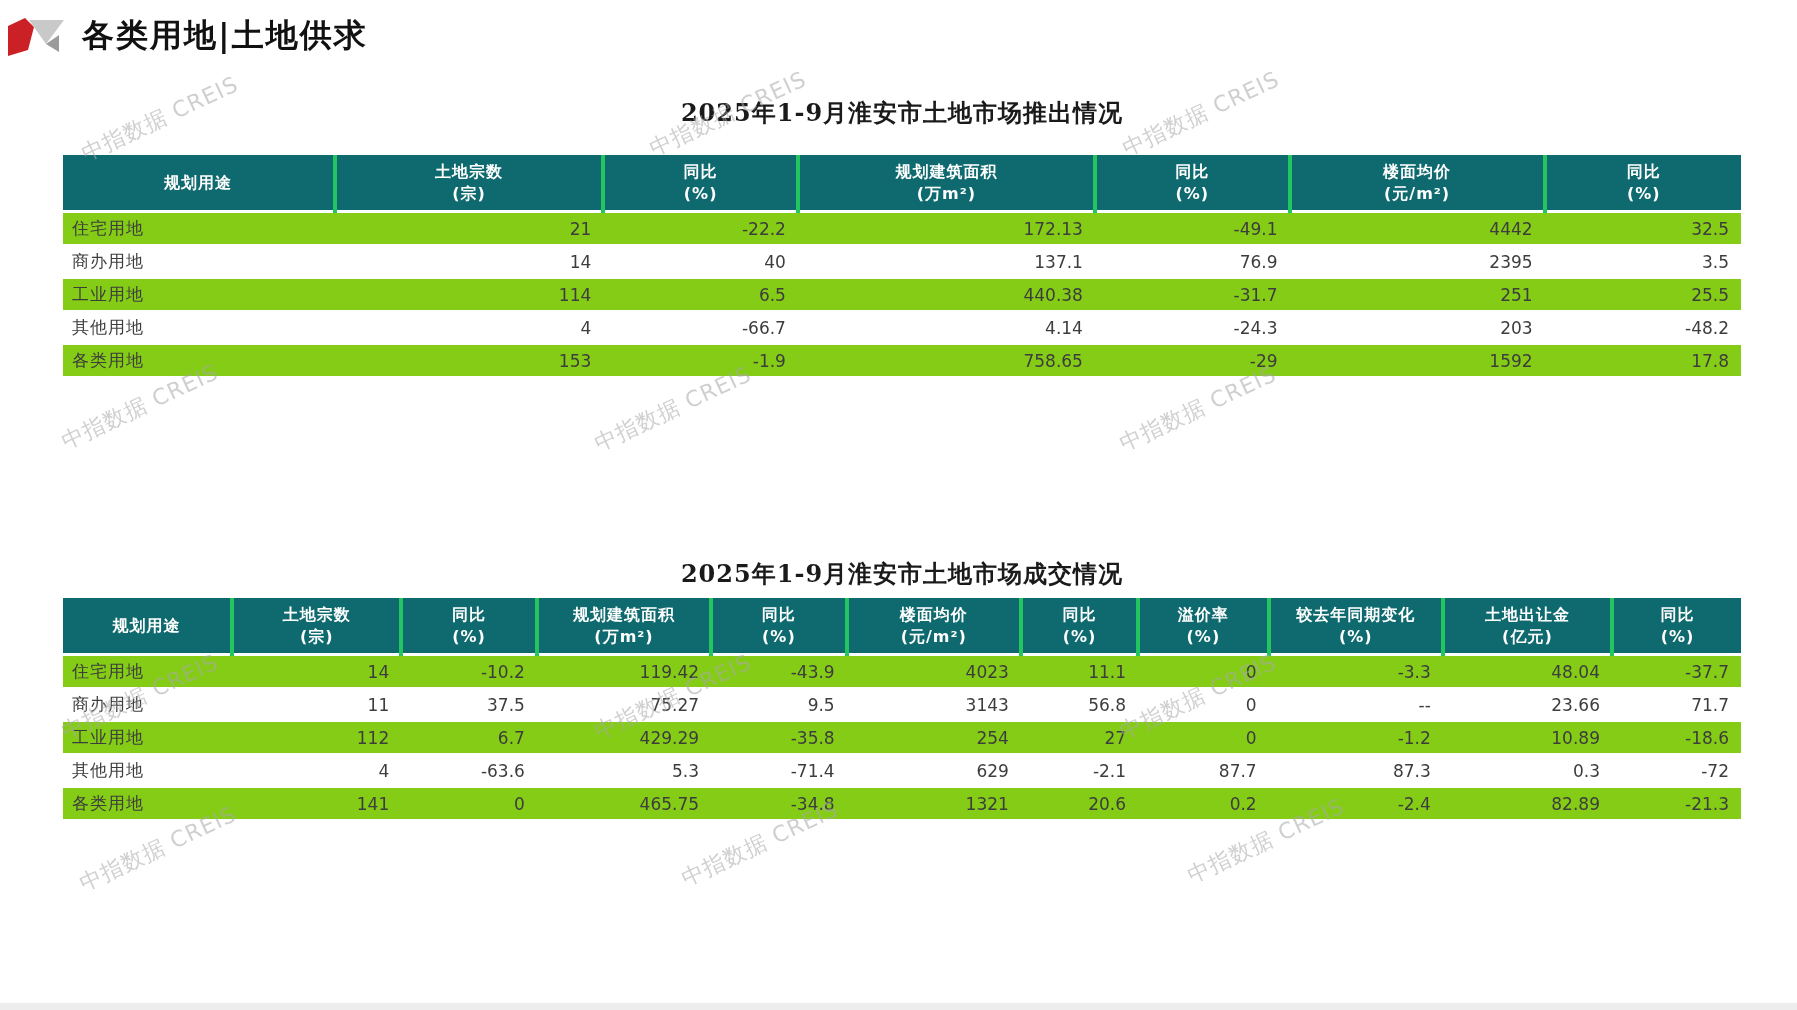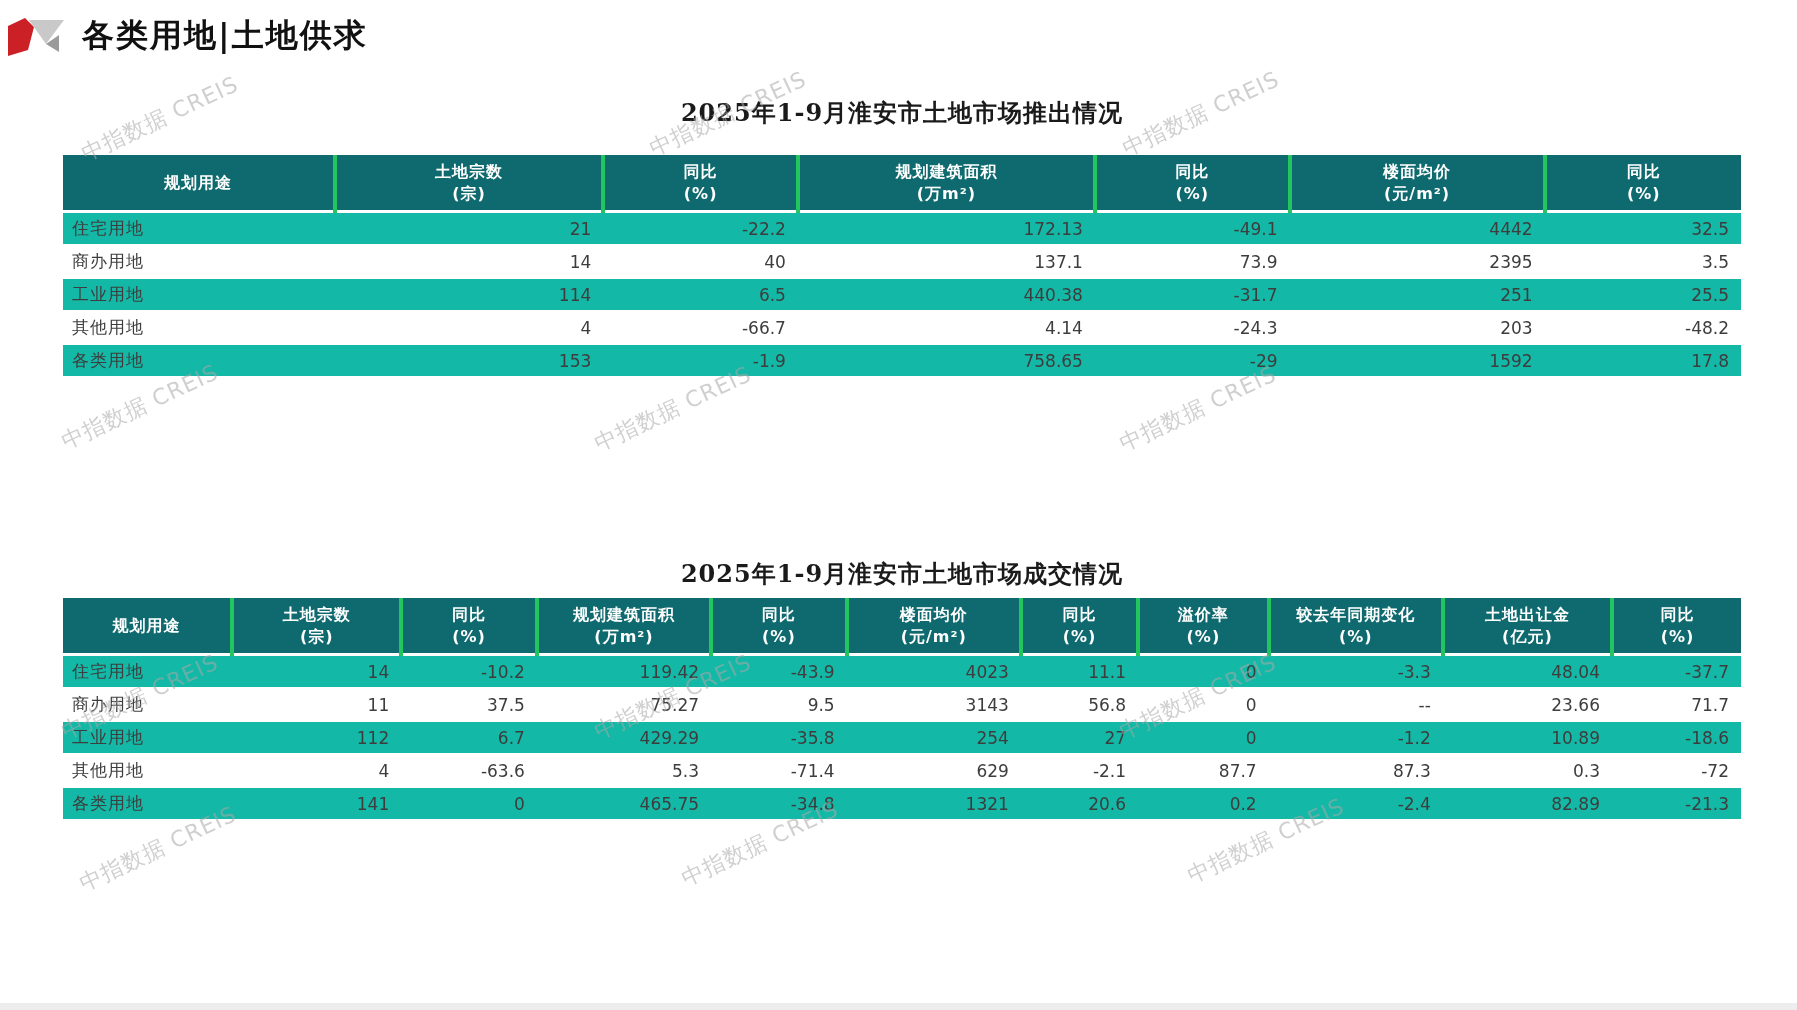--- a/index.html
+++ b/index.html
@@ -39,21 +39,21 @@
     letter-spacing:1px;
   }
   .data-table th:first-child{border-left:none;}
   .data-table thead tr{border-bottom:3px solid #ffffff;}
   .data-table td{
     font-size:17px;color:#3d3d3d;height:31px;padding:0 12px 0 0;
     text-align:right;white-space:nowrap;overflow:hidden;
   }
   .data-table td.rowlabel{text-align:left;padding:0 0 0 9px;letter-spacing:1px;}
   .data-table tbody tr{border-bottom:2px solid #ffffff;}
-  .data-table tbody tr.stripe{background:#14b8a6;}
+  .data-table tbody tr.stripe{background:#84cc16;}
   .hdr-unit{display:block;}
   
   .watermark{
     position:absolute;transform:rotate(-25deg);
     font-size:22px;color:#a9a9a9;opacity:.55;letter-spacing:1px;
     white-space:nowrap;pointer-events:none;
   }
   
   .bottom-strip{position:absolute;left:0;bottom:0;width:100%;height:7px;background:#ededed;}
 </style>
@@ -98,21 +98,21 @@
         <td>172.13</td>
         <td>-49.1</td>
         <td>4442</td>
         <td>32.5</td>
       </tr>
       <tr>
         <td class="rowlabel">商办用地</td>
         <td>14</td>
         <td>40</td>
         <td>137.1</td>
-        <td>73.9</td>
+        <td>76.9</td>
         <td>2395</td>
         <td>3.5</td>
       </tr>
       <tr class="stripe">
         <td class="rowlabel">工业用地</td>
         <td>114</td>
         <td>6.5</td>
         <td>440.38</td>
         <td>-31.7</td>
         <td>251</td>

